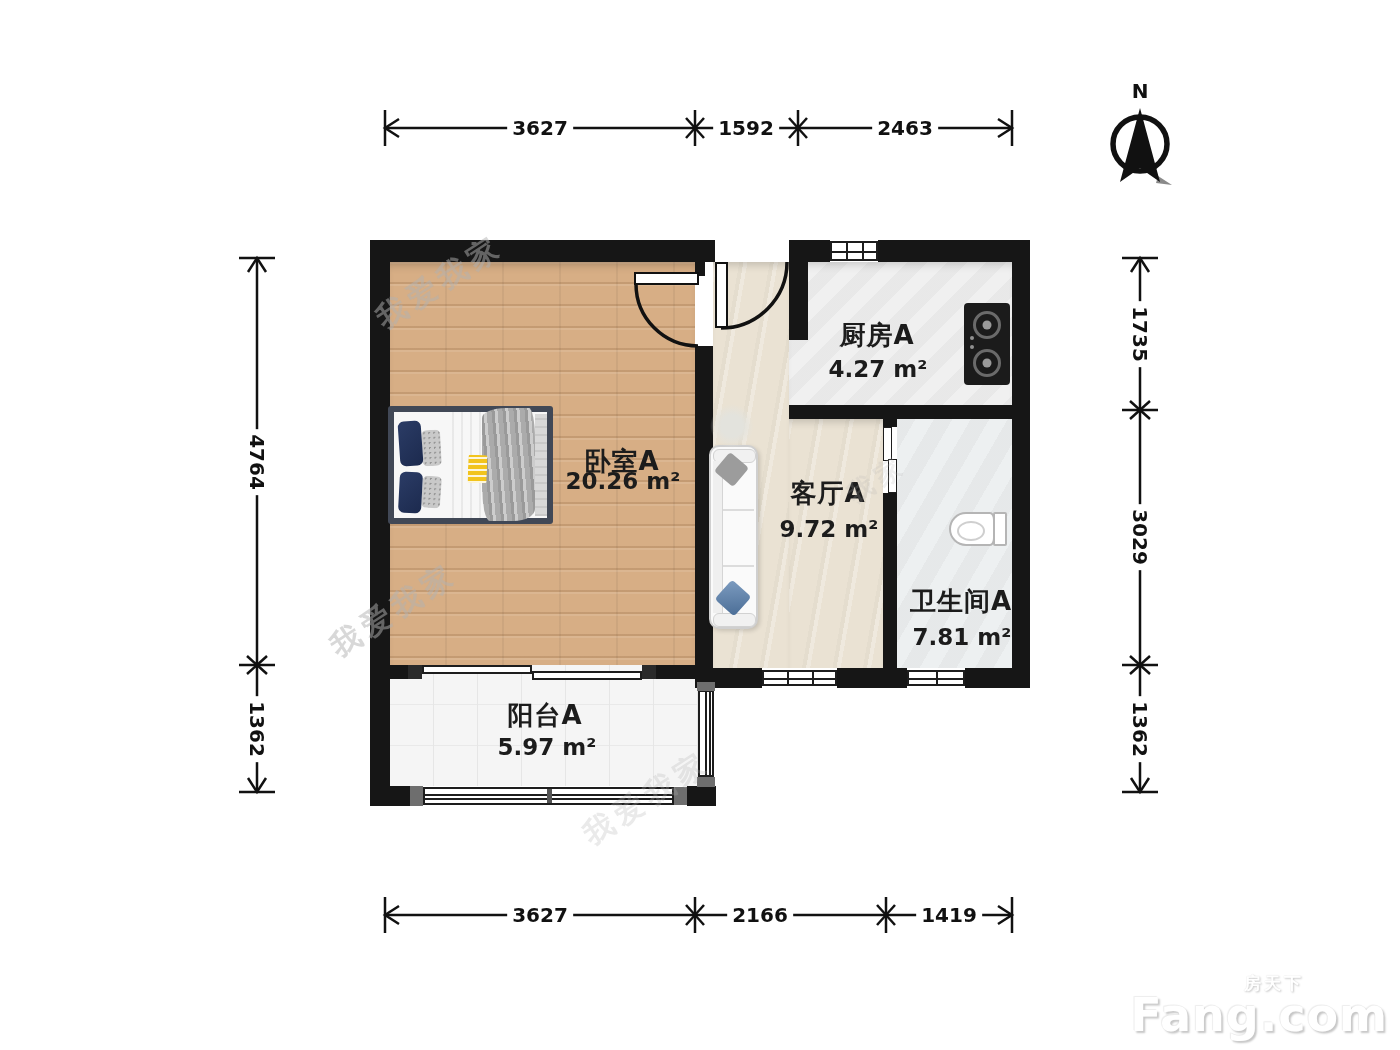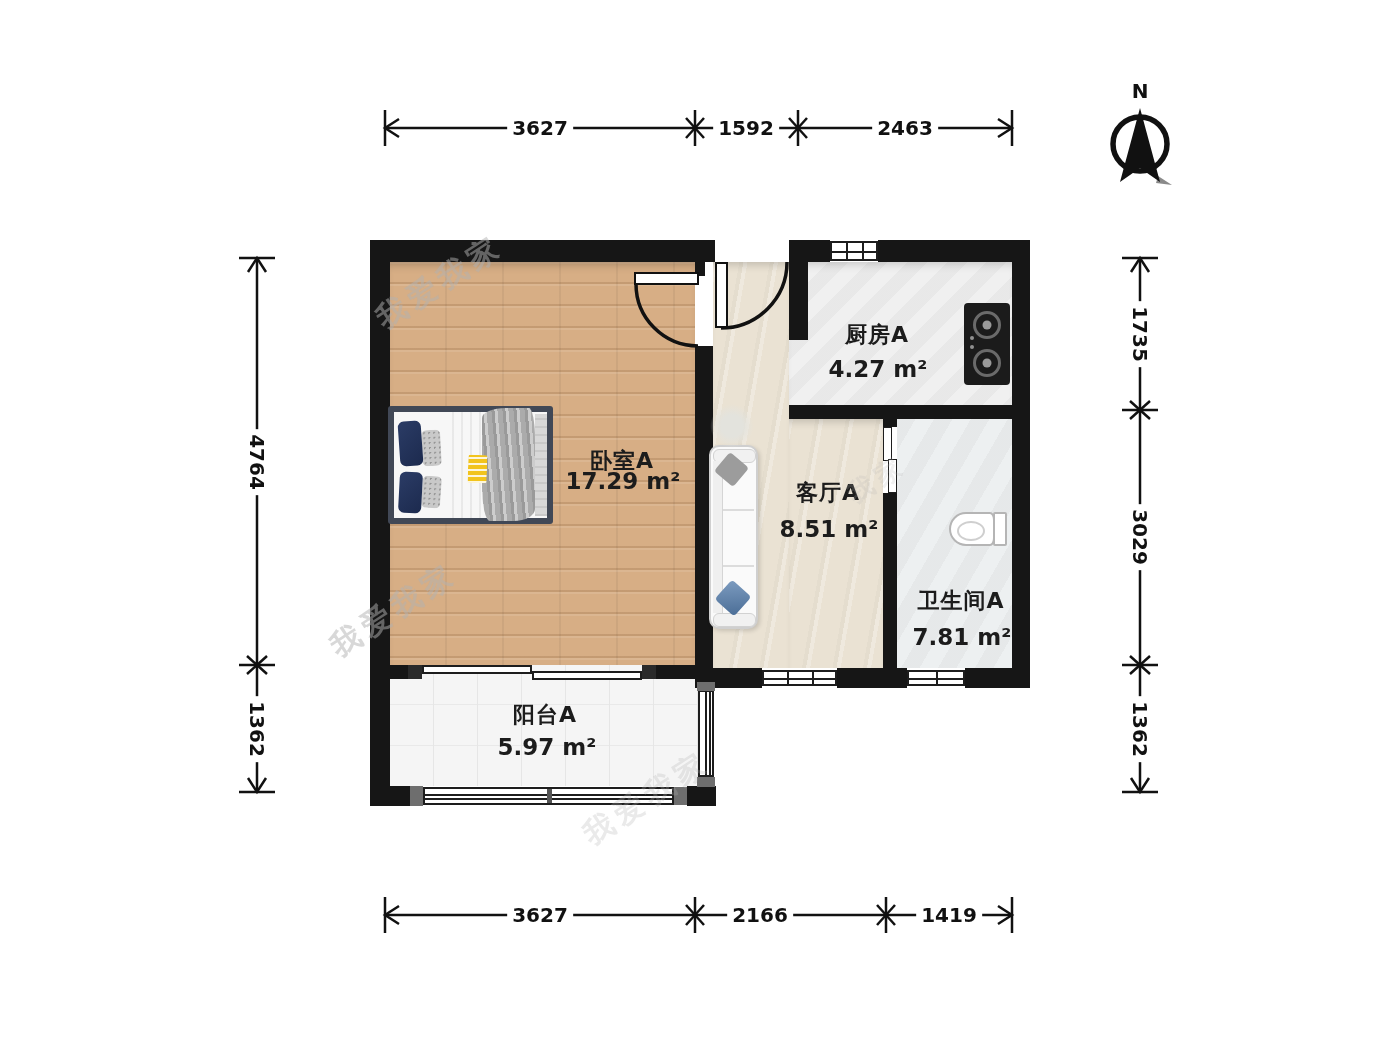--- a/index.html
+++ b/index.html
@@ -27,21 +27,21 @@
   .floor-balcony{background:#f5f5f5;
     background-image:repeating-linear-gradient(90deg,rgba(0,0,0,0) 0 43px,#e6e6e6 43px 44px),
                      repeating-linear-gradient(0deg,rgba(0,0,0,0) 0 40px,#e9e9e9 40px 41px);}
   
   .win{position:absolute;background:#fff;border:2px solid #1d1d1d;box-sizing:border-box;}
   .wl{position:absolute;background:#1d1d1d;}
   .doorleaf{position:absolute;background:#fff;border:2px solid #111;box-sizing:border-box;}
   
   .room-label{position:absolute;transform:translate(-50%,-50%);color:#1c1c1c;font-weight:bold;
               white-space:nowrap;text-align:center;z-index:30;}
-  .room-name{font-size:22px;letter-spacing:1px;}
+  .room-name{font-size:26px;letter-spacing:1px;}
   .room-area{font-size:23px;}
   .dim-label{position:absolute;transform:translate(-50%,-50%);background:#fff;color:#111;
              font-weight:bold;font-size:20px;padding:0 5px;white-space:nowrap;z-index:25;}
   .dim-label.vert{transform:translate(-50%,-50%) rotate(90deg);padding:0 5px;}
   .wm{position:absolute;transform:rotate(-33deg);color:rgba(178,178,178,.5);font-weight:bold;
       font-size:30px;letter-spacing:6px;white-space:nowrap;z-index:40;pointer-events:none;}
   
   .bed{position:absolute;left:388px;top:406px;width:165px;height:118px;background:#414856;border-radius:3px;z-index:5;}
   .bed .mattress{position:absolute;left:6px;top:6px;width:153px;height:106px;background:#f7f7f7;}
   .pillow-navy{position:absolute;background:linear-gradient(135deg,#2b3c66,#1c2a4e);border-radius:6px;}
@@ -186,25 +186,25 @@
   <div class="win" style="left:888px;top:459px;width:9px;height:34px;border-width:1.5px;"></div>
 
   <div class="doorleaf" style="left:634px;top:272px;width:65px;height:13px;"></div>
   <div class="doorleaf" style="left:715px;top:262px;width:13px;height:66px;"></div>
   <svg class="abs" style="left:0;top:0;z-index:8;pointer-events:none;" width="1400" height="1050">
     <path d="M 636 284 A 62 62 0 0 0 698 346" fill="none" stroke="#111" stroke-width="3.5"></path>
     <path d="M 721 328 A 66 66 0 0 0 787 262" fill="none" stroke="#111" stroke-width="3.5"></path>
   </svg>
 
   <div class="room-label room-name" style="left:622px;top:461px;">卧室A</div>
-  <div class="room-label room-area" style="left:623px;top:481px;">17.29 m²</div>
+  <div class="room-label room-area" style="left:623px;top:481px;">20.26 m²</div>
   <div class="room-label room-name" style="left:877px;top:335px;">厨房A</div>
   <div class="room-label room-area" style="left:878px;top:369px;">4.27 m²</div>
   <div class="room-label room-name" style="left:828px;top:493px;">客厅A</div>
-  <div class="room-label room-area" style="left:829px;top:529px;">8.51 m²</div>
+  <div class="room-label room-area" style="left:829px;top:529px;">9.72 m²</div>
   <div class="room-label room-name" style="left:961px;top:601px;">卫生间A</div>
   <div class="room-label room-area" style="left:962px;top:637px;">7.81 m²</div>
   <div class="room-label room-name" style="left:545px;top:715px;">阳台A</div>
   <div class="room-label room-area" style="left:547px;top:747px;">5.97 m²</div>
 
   <svg class="abs" style="left:373px;top:106px;" width="660" height="44">
     <g stroke="#111" stroke-width="2.5" fill="none">
       <line x1="12" y1="22" x2="639" y2="22"></line>
       <line x1="12" y1="4" x2="12" y2="40"></line>
         <polyline points="26,13 12,22 26,31"></polyline>
@@ -280,14 +280,18 @@
     <path d="M58 104 L72 113 L56 111 Z" fill="#8a8a8a"></path>
     <path d="M40 36 L60 110 L40 96 L20 110 Z" fill="#111"></path>
     <text x="40" y="26" text-anchor="middle" font-size="20" font-weight="bold" fill="#111">N</text>
   </svg>
 
   <div class="wm" style="left:368px;top:262px;">我爱我家</div>
   <div class="wm" style="left:322px;top:590px;">我爱我家</div>
   <div class="wm" style="left:575px;top:778px;opacity:.55;">我爱我家</div>
   <div class="wm" style="left:845px;top:462px;opacity:.4;font-size:26px;">我家</div>
 
+  <div class="logo">
+    <div class="cn">房天下</div>
+    <div class="en">Fang.com</div>
+  </div>
 
 </div>
 
 </body></html>

